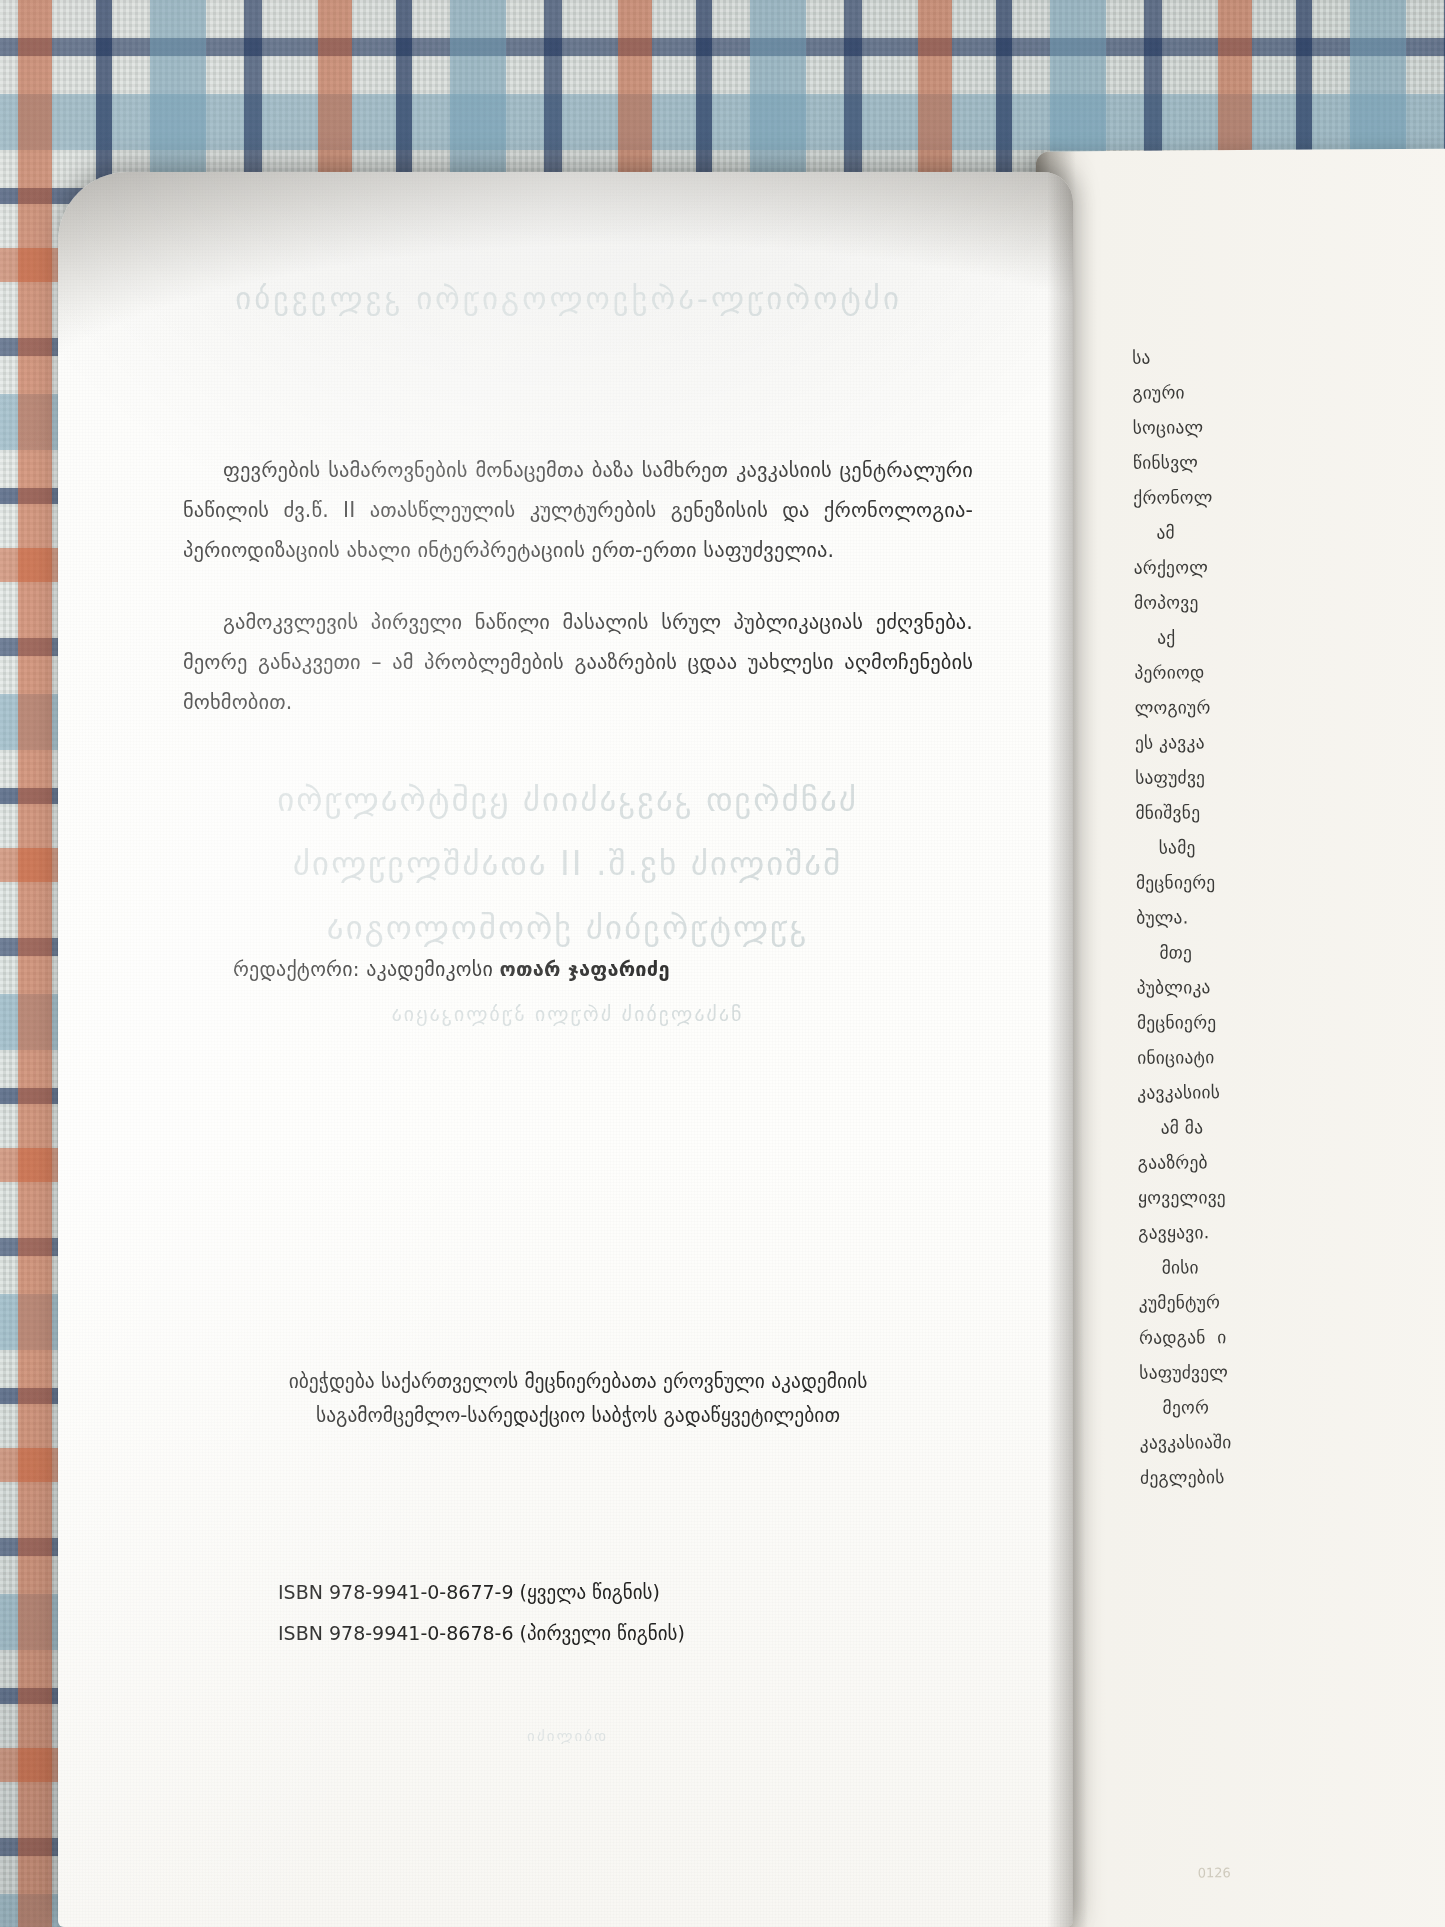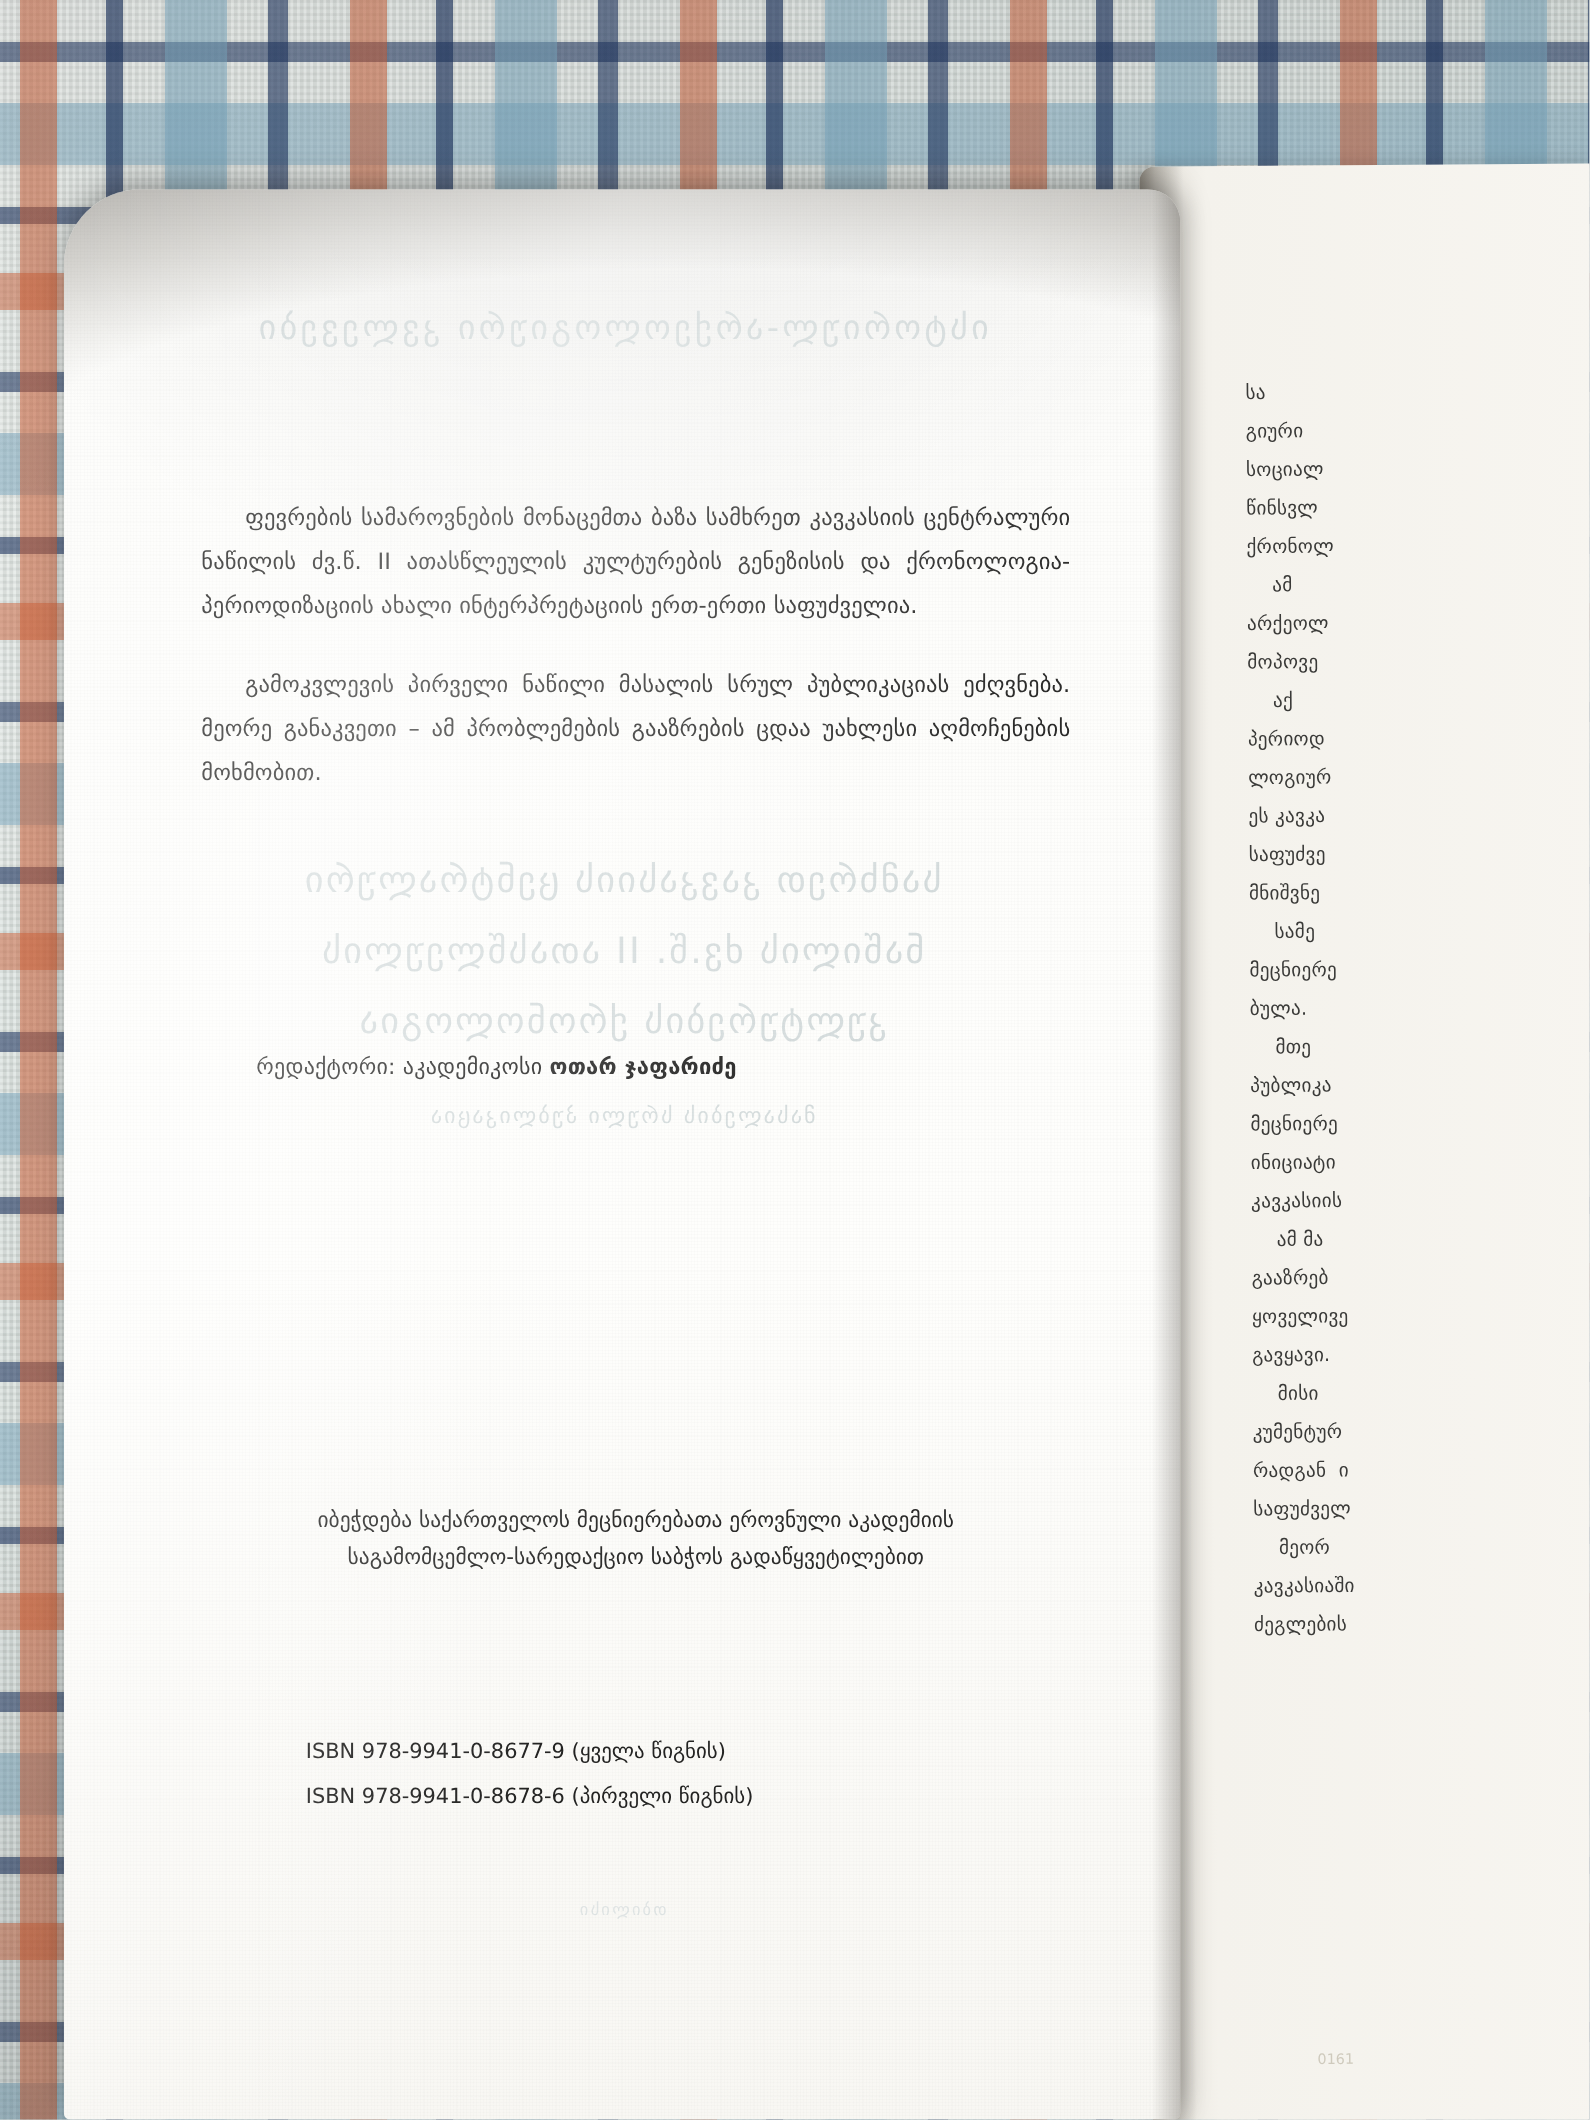--- a/index.html
+++ b/index.html
@@ -248,21 +248,21 @@
 გააზრებ
 ყოველივე
 გავყავი.
     მისი
 კუმენტურ
 რადგან  ი
 საფუძველ
     მეორ
 კავკასიაში
 ძეგლების</div>
-    <div class="rp-faint">0161</div>
+    <div class="rp-faint">0126</div>
   </div>
 
   <div class="left-page">
 
     <div class="showthrough st-top">ისტორიულ-არქეოლოგიური კვლევები</div>
     <div class="showthrough st-mid1">სამხრეთ კავკასიის ცენტრალური</div>
     <div class="showthrough st-mid2">ნაწილის ძვ.წ. II ათასწლეულის</div>
     <div class="showthrough st-mid3">კულტურების ქრონოლოგია</div>
     <div class="showthrough st-small">მასალების სრული პუბლიკაცია</div>
     <div class="showthrough st-bottom">თბილისი</div>

